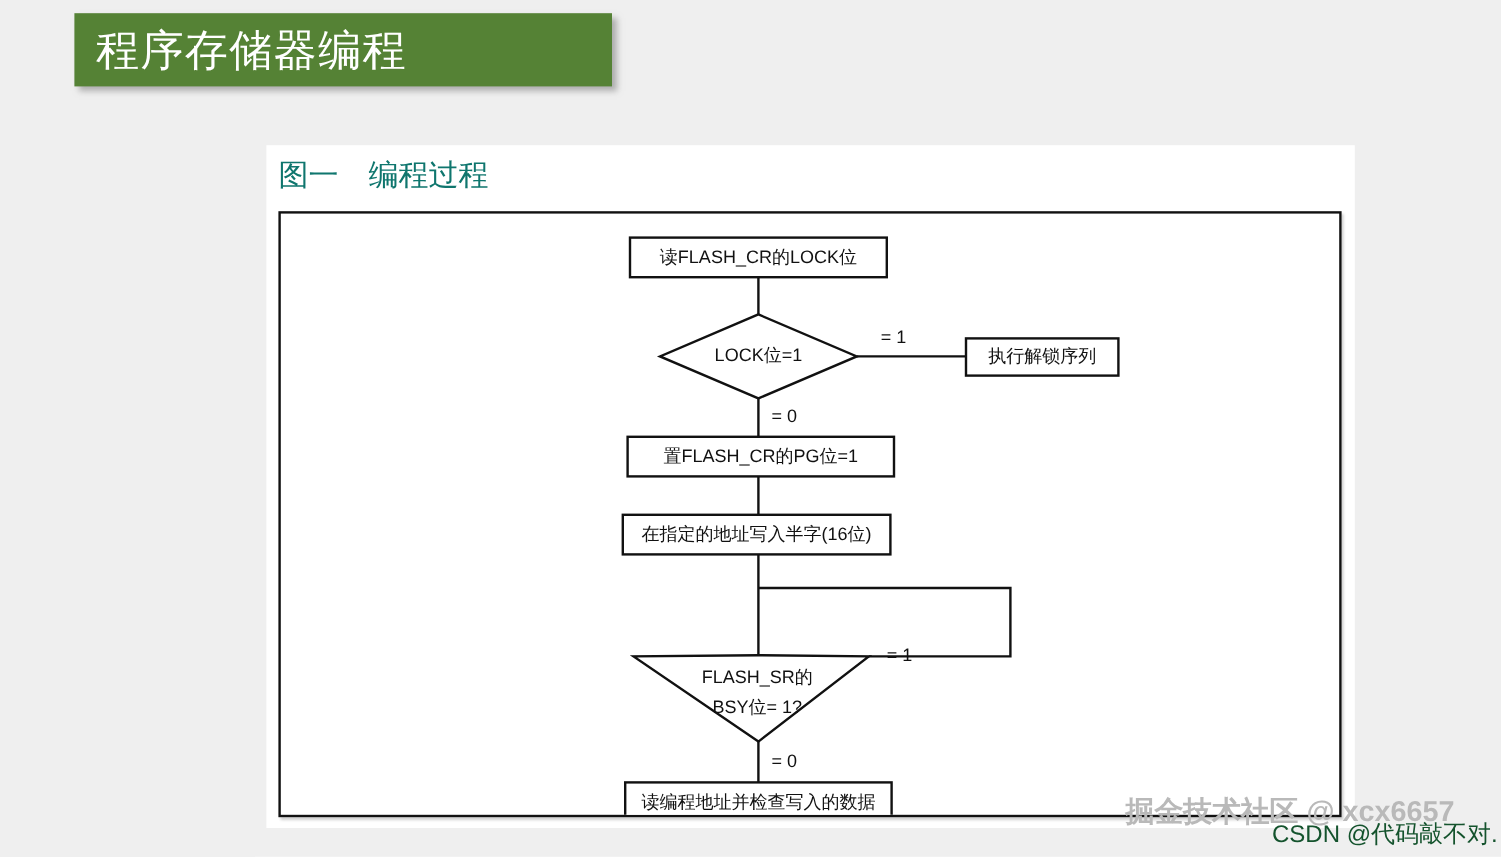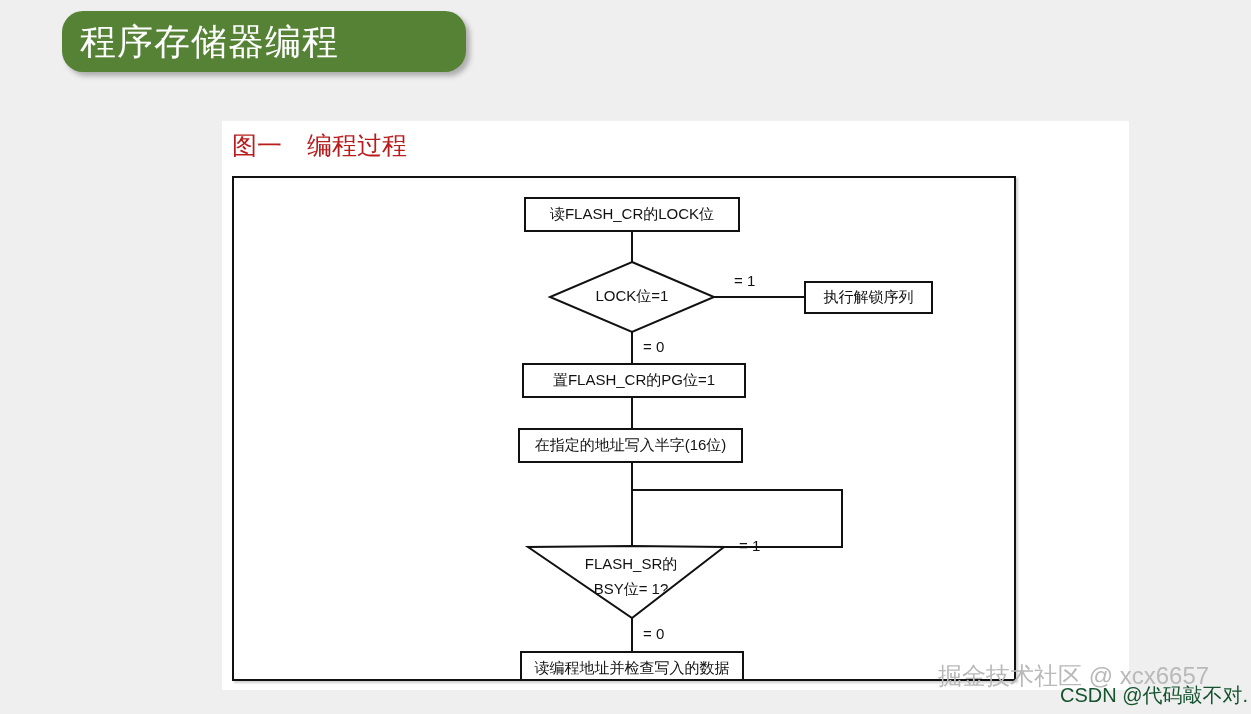--- a/index.html
+++ b/index.html
@@ -13,27 +13,26 @@
     font-family: "Liberation Sans", sans-serif;
     position: relative;
     overflow: hidden;
   }
 
   
   #title-banner {
     position: absolute;
     left: 62px;
     top: 11px;
-    width: 404px;
+    width: 448px;
     height: 61px;
     background: #558235;
     box-shadow: 4px 4px 5px rgba(120,120,120,0.55);
     display: flex;
     align-items: center;
-    border-radius: 21px;
   }
   #title-banner .title-text {
     color: #ffffff;
     font-size: 36px;
     line-height: 1;
     letter-spacing: 1px;
     padding-left: 18px;
     font-family: "Liberation Sans", sans-serif;
     white-space: nowrap;
   }
@@ -46,30 +45,30 @@
     width: 907px;
     height: 569px;
     background: #ffffff;
   }
   #figure-caption {
     position: absolute;
     left: 10px;
     top: 8px;
     font-family: Liberation Serif, serif;
     font-size: 25px;
-    color: #b91c1c;
+    color: #0f766e;
     white-space: pre;
   }
 
   
   #flow-frame {
     position: absolute;
     left: 10px;
     top: 55px;
-    width: 784px;
+    width: 886px;
     height: 505px;
     border: 2px solid #111111;
     box-sizing: border-box;
     background: #ffffff;
     box-shadow: 2px 2px 2px rgba(150,150,150,0.45);
   }
   #flow-svg {
     position: absolute;
     left: 0;
     top: 0;
@@ -109,20 +108,21 @@
     position: absolute;
     white-space: nowrap;
     pointer-events: none;
   }
   #watermark-juejin {
     left: 938px;
     top: 660px;
     font-size: 24px;
     color: #b9b9b9;
     font-family: "Liberation Sans", sans-serif;
+    font-weight: bold;
   }
   #watermark-csdn {
     left: 1060px;
     top: 682px;
     font-size: 20px;
     color: #14532d;
     font-family: "Liberation Sans", sans-serif;
   }
 </style>
 </head>

